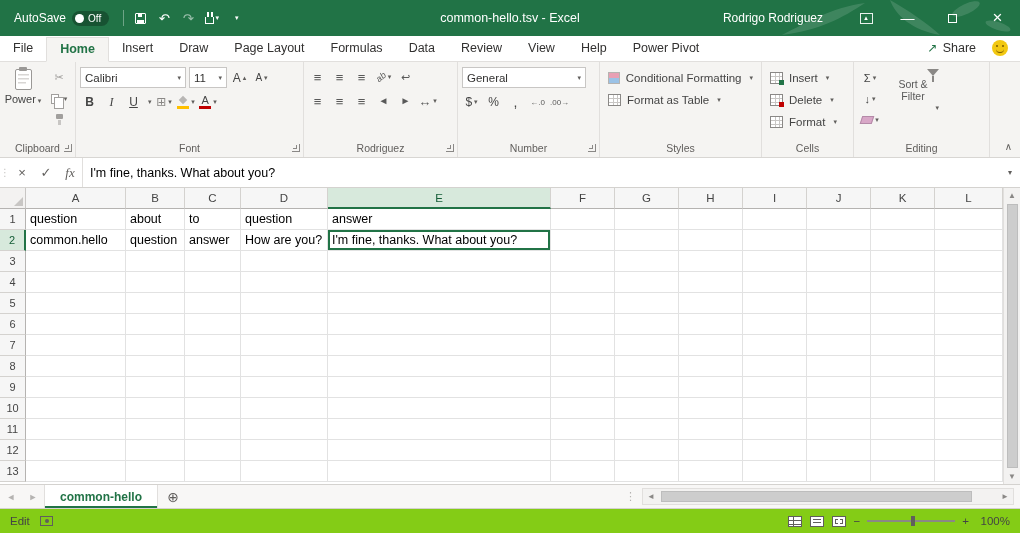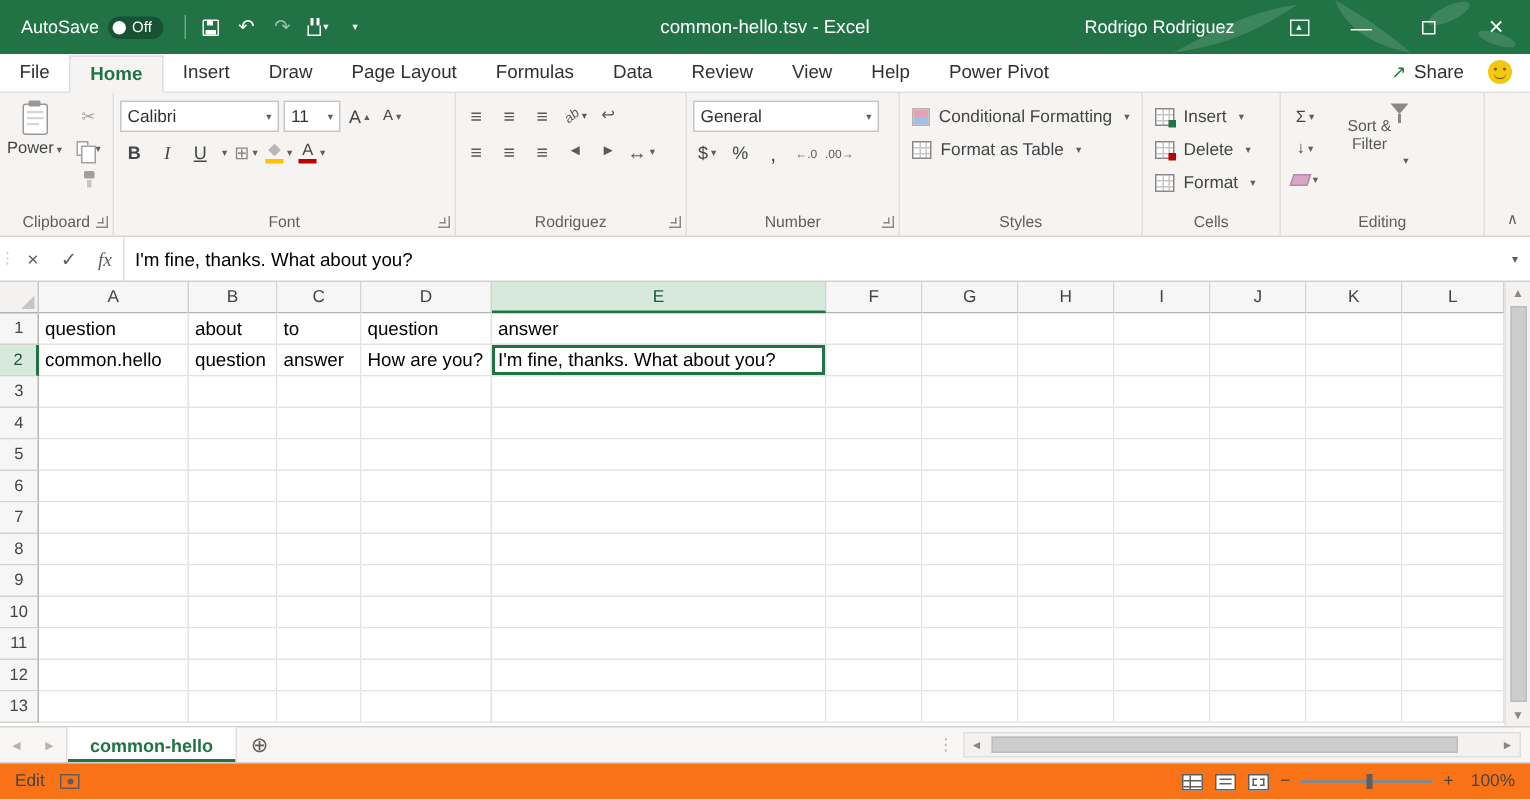--- a/index.html
+++ b/index.html
@@ -127,21 +127,21 @@
   .snav{width:22px;display:flex;align-items:center;justify-content:center;color:#b5b3b1;font-size:9px}
   .stab{padding:0 15px;display:flex;align-items:center;color:#217346;font-weight:700;background:#fff;border-left:1px solid #e1dfdd;border-right:1px solid #e1dfdd;box-shadow:inset 0 -2px 0 #217346}
   .newsheet{width:30px;display:flex;align-items:center;justify-content:center;color:#605e5c;font-size:14px}
   .sdots{display:flex;align-items:center;color:#b5b3b1;margin-left:auto;padding:0 6px;font-size:11px}
   .hscroll{width:372px;display:flex;align-items:center;margin:3px 6px 3px 0;background:#f3f2f1;border:1px solid #e1dfdd}
   .hbtn{width:16px;display:flex;align-items:center;justify-content:center;color:#8a8886;font-size:8px}
   .htrack{flex:1;position:relative;height:100%}
   .hthumb{position:absolute;left:2px;top:2px;bottom:2px;width:92%;background:#cdcdcd;border:1px solid #bdbdbd}
 
   
-  .statusbar{flex:0 0 25px;background:#f97316;border-top:1px solid #d4d2cf;display:flex;align-items:center;font-size:11.5px;color:#444;padding:0 10px;gap:10px}
+  .statusbar{flex:0 0 25px;background:#84cc16;border-top:1px solid #d4d2cf;display:flex;align-items:center;font-size:11.5px;color:#444;padding:0 10px;gap:10px}
   .ic-macro{width:13px;height:10px;border:1px solid #605e5c;position:relative}
   .ic-macro::after{content:"";position:absolute;left:4px;top:2px;width:4px;height:4px;border-radius:50%;background:#605e5c}
   .sb-right{margin-left:auto;display:flex;align-items:center;gap:8px}
   .vicon{width:14px;height:11px;border:1px solid #605e5c;position:relative;background:#fff}
   .vicon.normal{background:linear-gradient(#605e5c 0 0) 0 3px/100% 1px no-repeat,linear-gradient(#605e5c 0 0) 0 7px/100% 1px no-repeat,linear-gradient(#605e5c 0 0) 4px 0/1px 100% no-repeat,#fff}
   .vicon.pagelayout::after{content:"";position:absolute;left:2px;right:2px;top:2px;height:1px;background:#605e5c;box-shadow:0 3px 0 #605e5c}
   .vicon.pagebreak::after{content:"";position:absolute;inset:2px;border:1px dashed #605e5c}
   .zoomwrap{display:flex;align-items:center;gap:7px}
   .ztrack{width:88px;height:2px;background:#8a8886;position:relative}
   .zthumb{position:absolute;left:50%;top:-4px;width:4px;height:10px;background:#605e5c}

